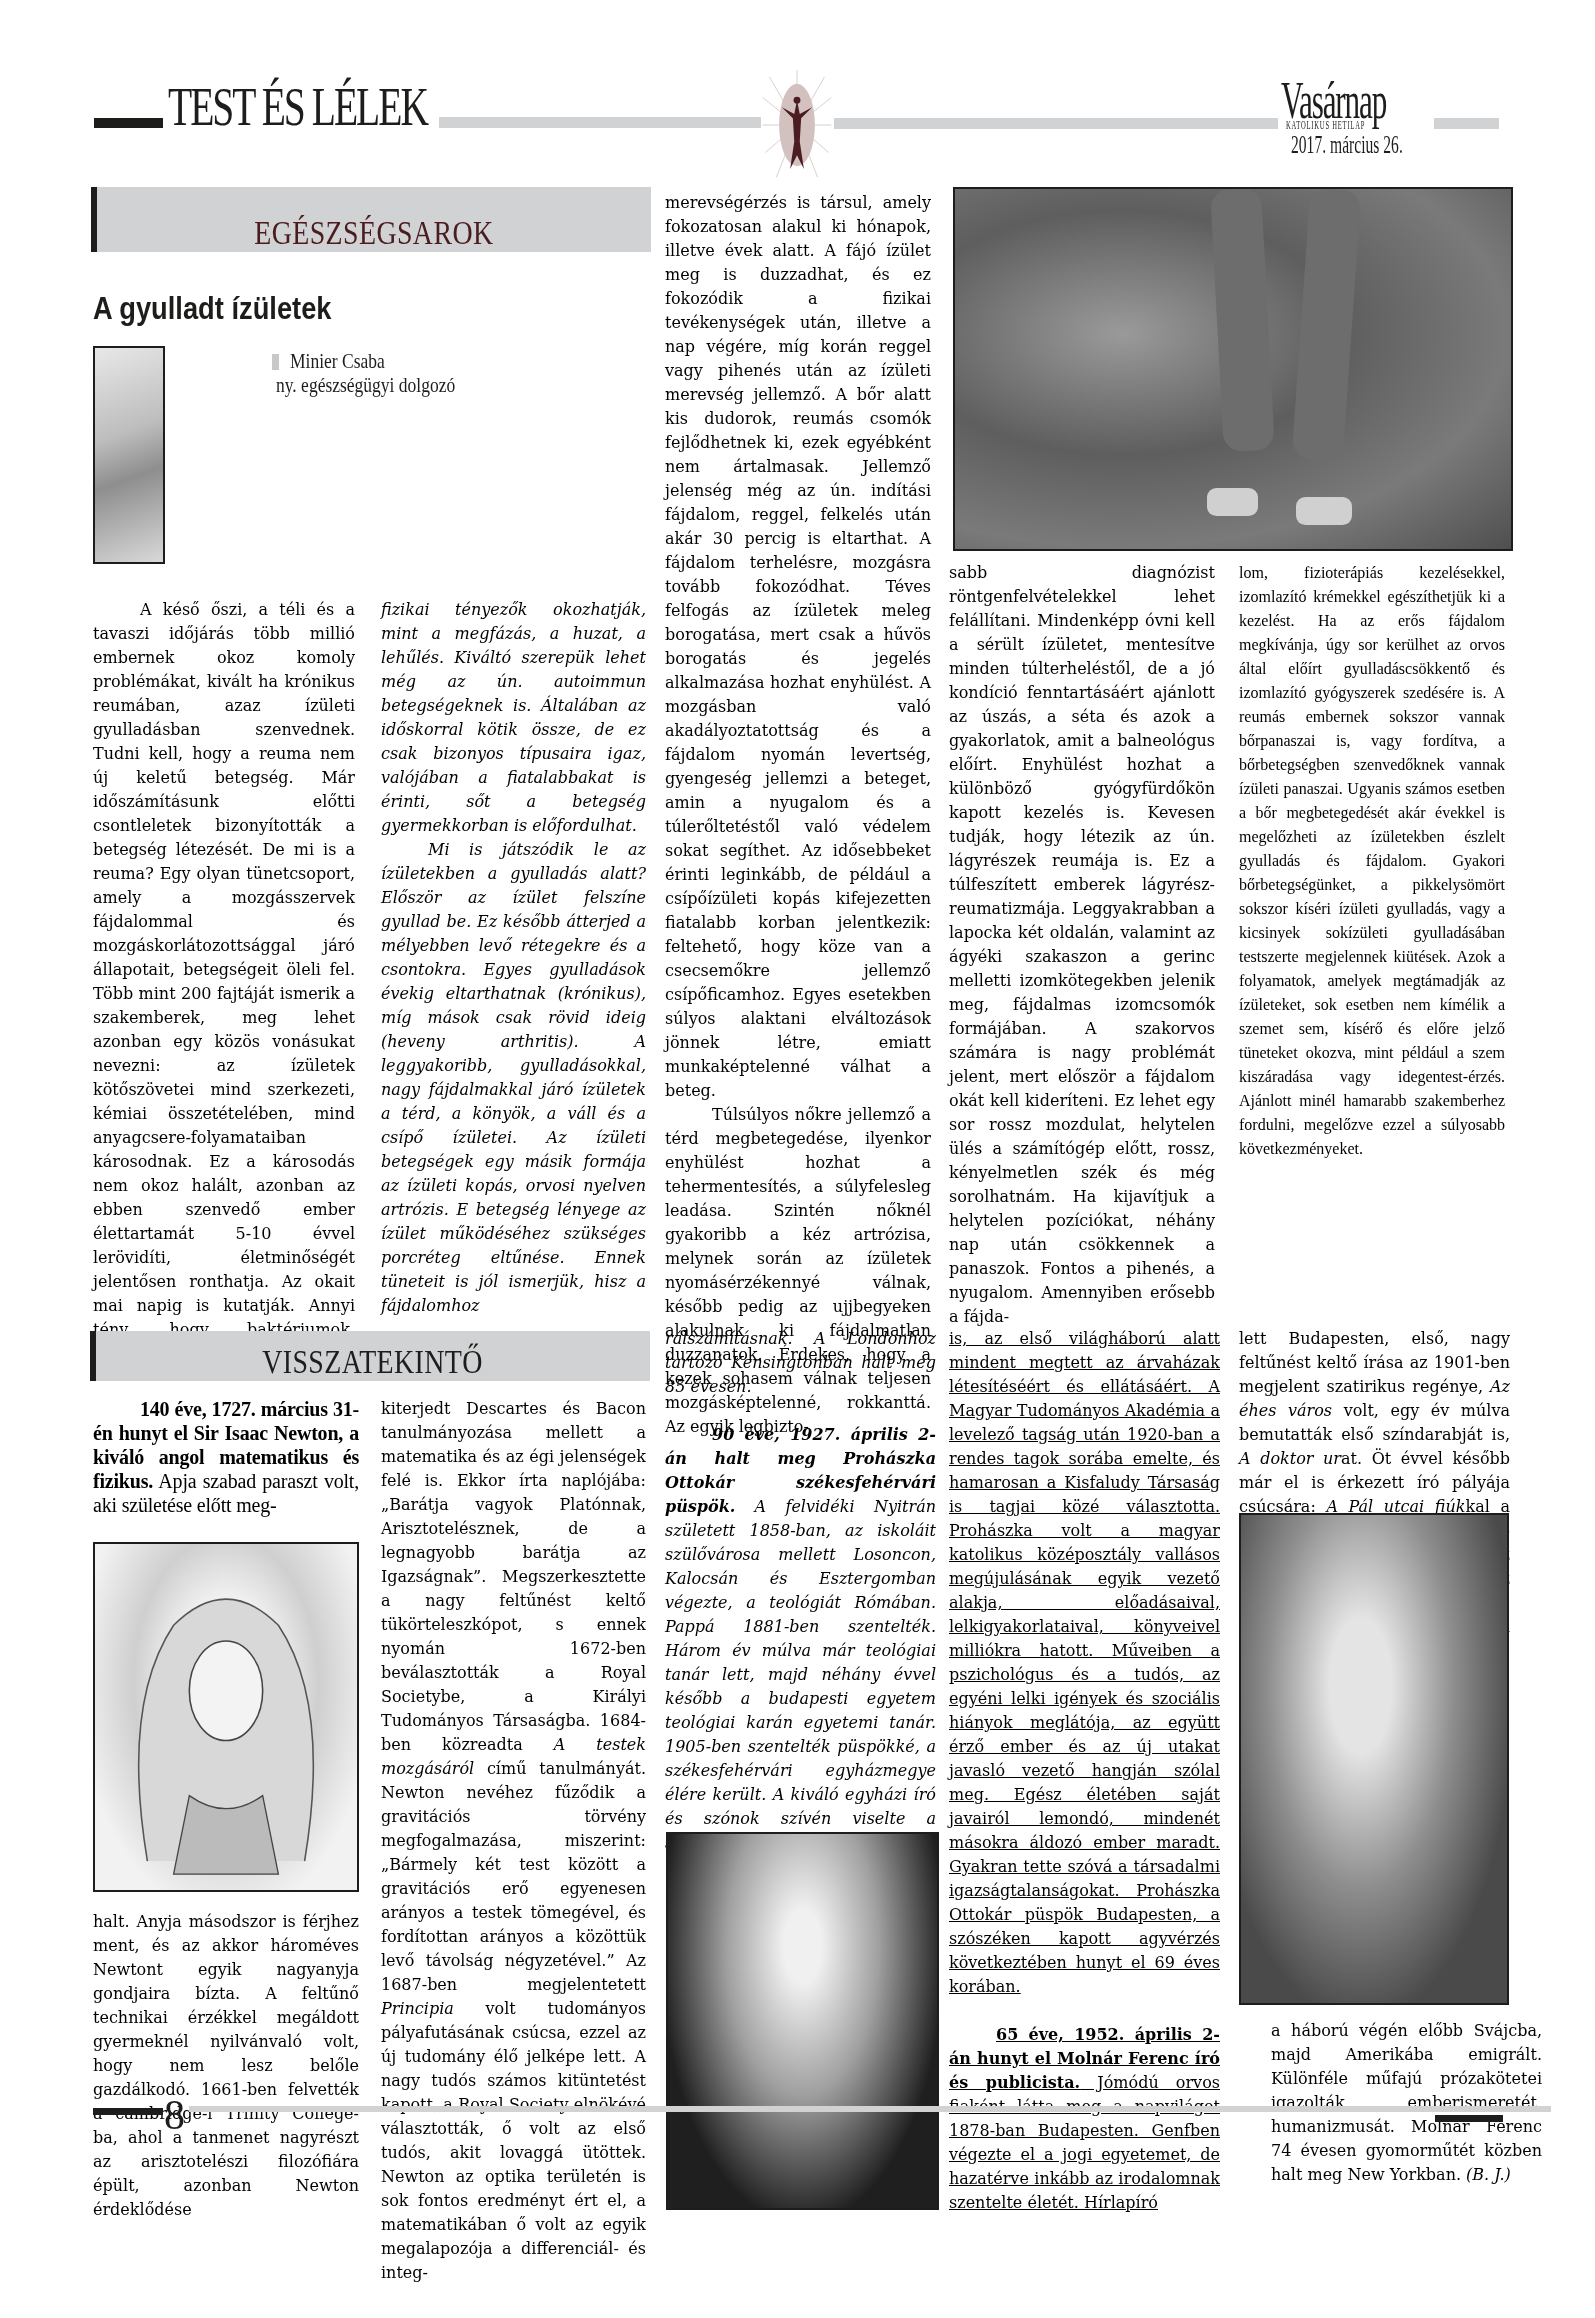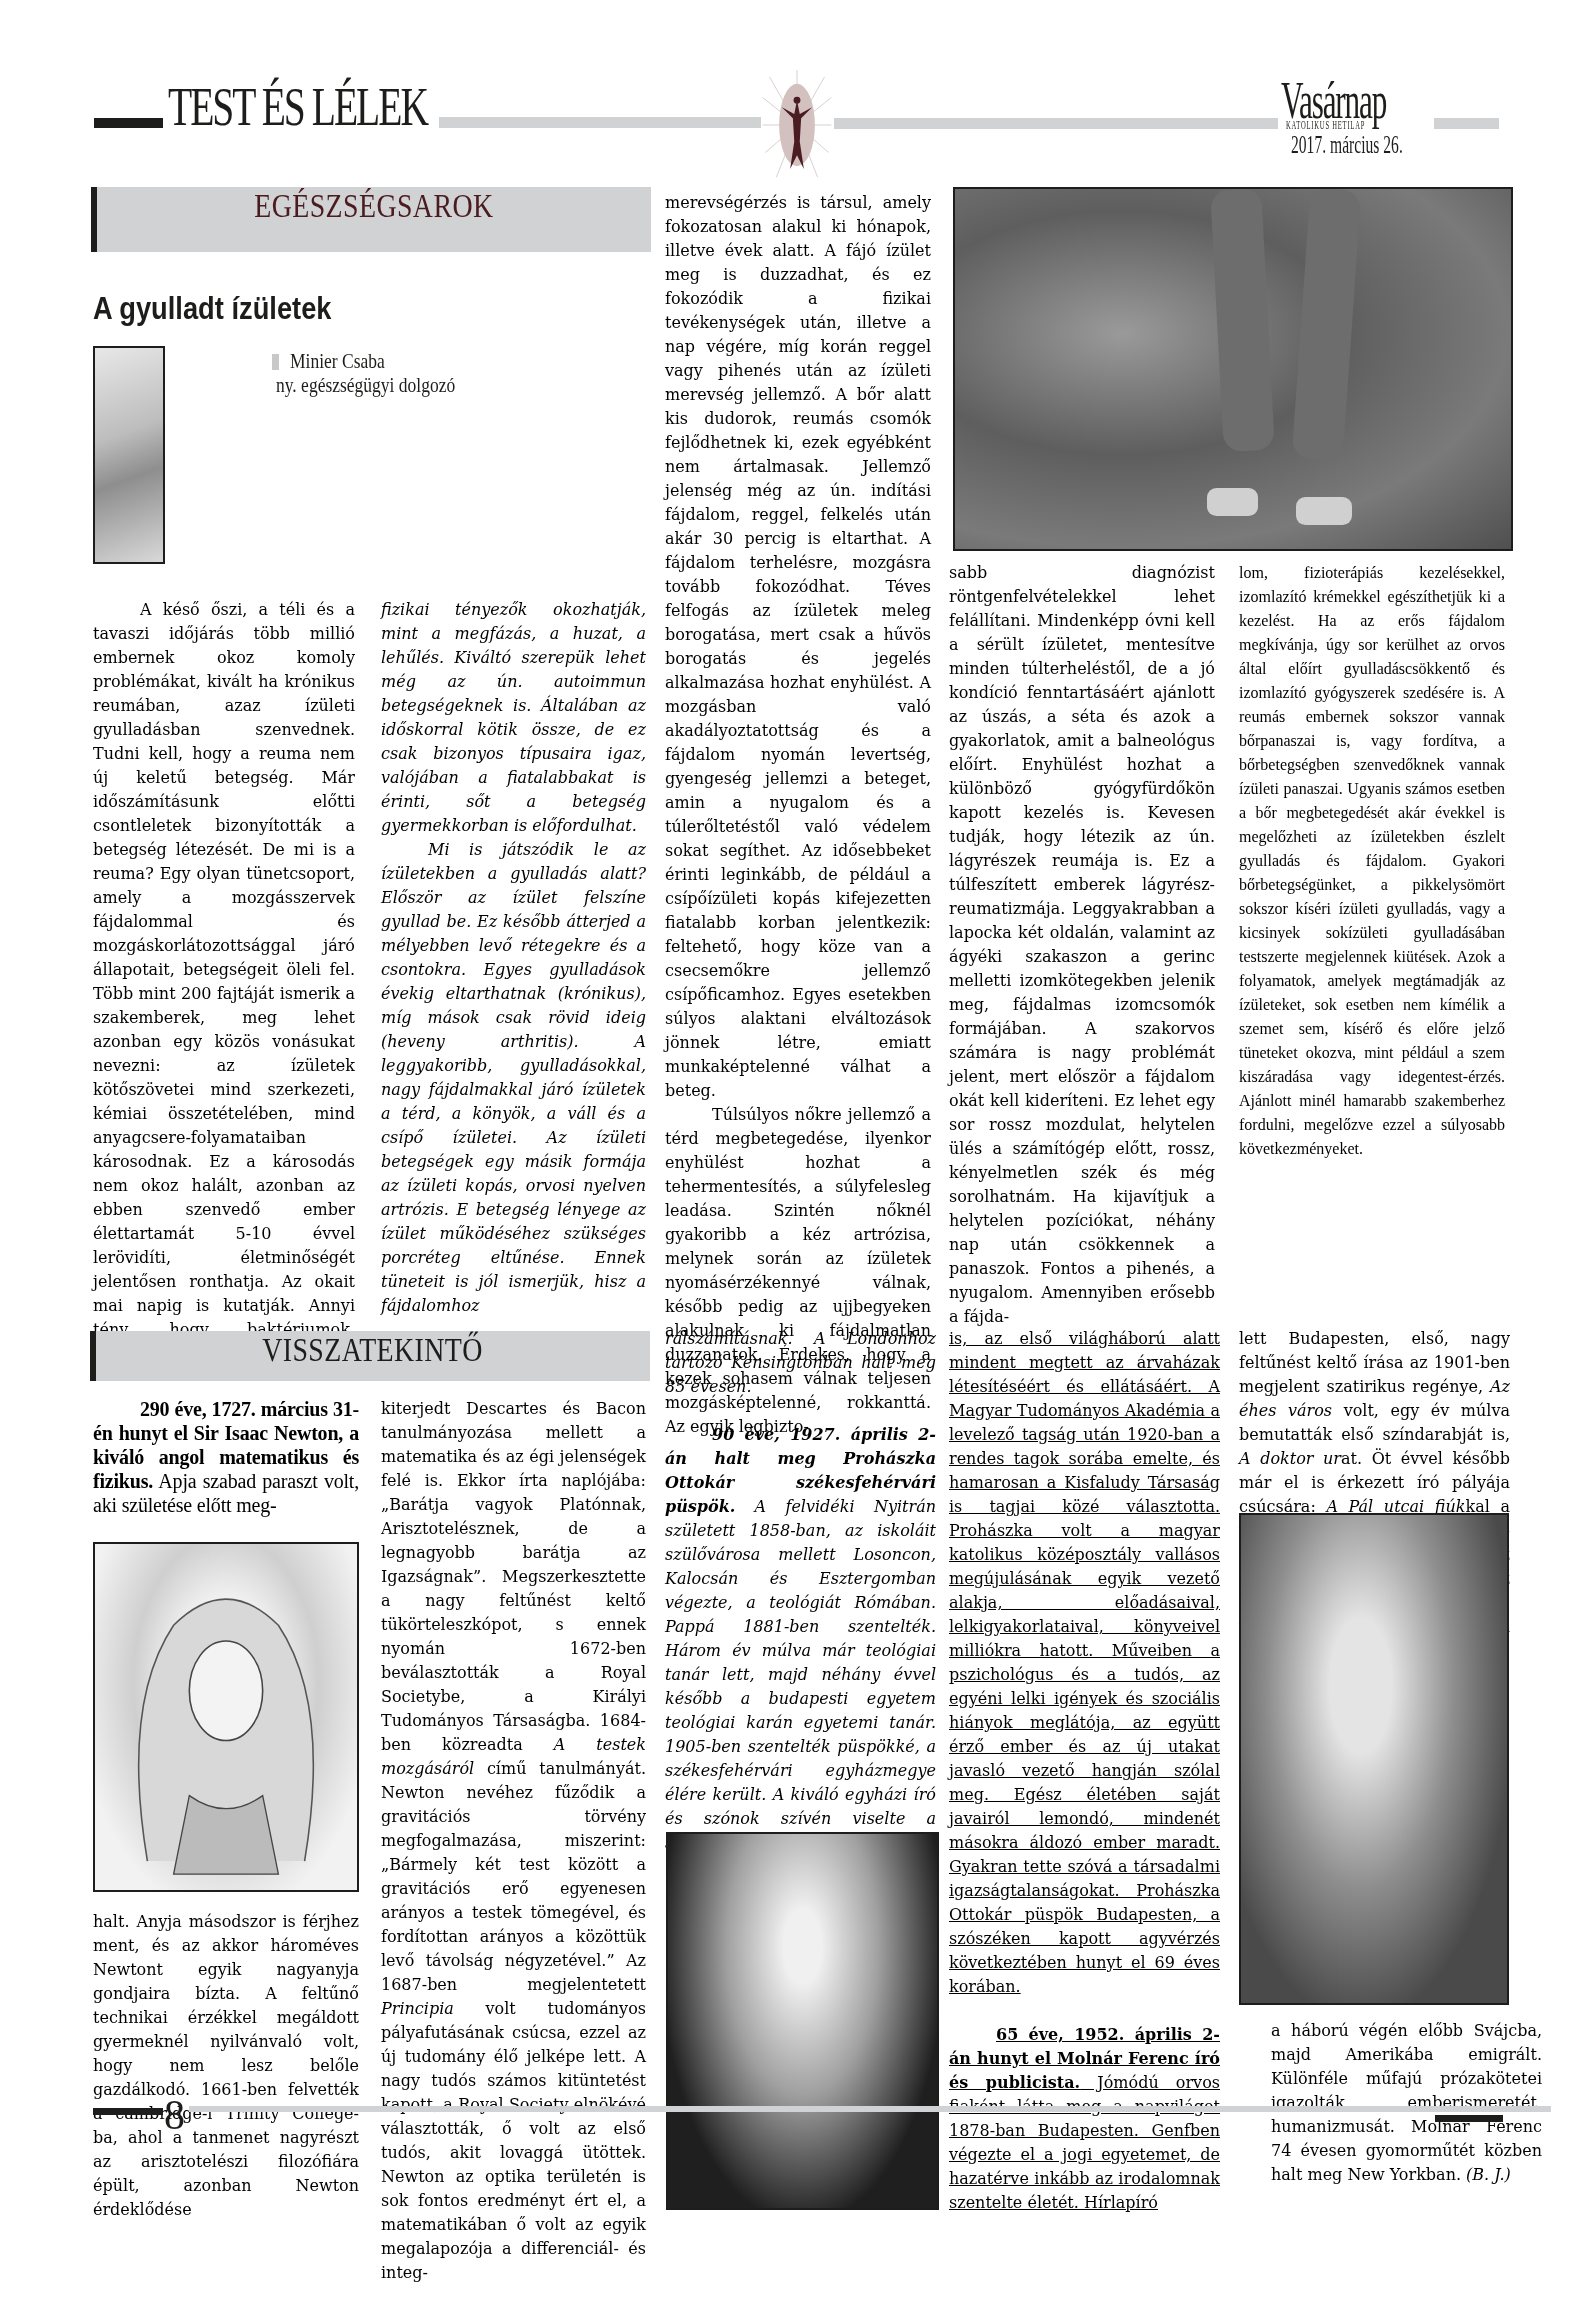--- a/index.html
+++ b/index.html
@@ -11,21 +11,21 @@
   .mh-title { left:168px; top:79px; font-family:"Liberation Serif",serif; font-size:55px; letter-spacing:-2.8px; transform:scaleX(0.72); transform-origin:left bottom; line-height:1; white-space:nowrap; color:#1d1d1b; }
   .mh-bar-grey1 { left:439px; top:117px; width:322px; height:11.2px; background:#d1d2d4; }
   .mh-logo { left:762px; top:70px; width:70px; height:110px; }
   .mh-bar-grey2 { left:834px; top:118px; width:444px; height:11.2px; background:#d1d2d4; }
   .mh-bar-grey3 { left:1434px; top:118px; width:65px; height:11.2px; background:#d1d2d4; }
   .brand { left:1281px; top:75px; font-size:52px; line-height:1; transform:scaleX(0.6); transform-origin:left top; white-space:nowrap; letter-spacing:-1.9px; }
   .brand-sub { left:1286px; top:118px; font-size:12px; letter-spacing:1.4px; transform:scaleX(0.55); transform-origin:left top; white-space:nowrap; }
   .brand-date { left:1291px; top:130px; font-size:26px; transform:scaleX(0.6); transform-origin:left top; white-space:nowrap; }
 
   
-  .sec-head { background:#d1d2d4; border-left:6.5px solid #1d1d1b; display:flex; align-items:flex-start; justify-content:center; }
+  .sec-head { background:#d1d2d4; border-left:6.5px solid #1d1d1b; display:flex; align-items:flex-end; justify-content:center; }
   .sec-head span { font-size:34px; letter-spacing:0.5px; transform:scaleX(0.82); display:inline-block; }
   .sec1 { left:91px; top:187px; width:554px; height:65px; }
   .sec1 span { color:#4a1c1f; }
   .sec2 { left:90px; top:1331px; width:554px; height:50px; }
 
   .art-title { left:93px; top:291px; font-family:"Liberation Sans","DejaVu Sans",sans-serif; font-weight:bold; font-size:31px; transform:scaleX(0.88); transform-origin:left top; white-space:nowrap; }
 
   .portrait1 { left:93px; top:346px; width:68px; height:214px; border:2.3px solid #1d1d1b; background:linear-gradient(160deg,#e8e8e8,#bdbdbd 40%,#8e8e8e 60%,#d9d9d9); }
   .byline-bar { left:272px; top:354px; width:6.5px; height:16px; background:#c8c8c8; }
   .byline-name { left:290px; top:350px; font-size:20.6px; transform:scaleX(0.85); transform-origin:left top; white-space:nowrap; }
@@ -128,21 +128,21 @@
 </div>
 <div class="abs col c5">
   <p>lom, fizioterápiás kezelésekkel, izomlazító krémekkel egészíthetjük ki a kezelést. Ha az erős fájdalom megkívánja, úgy sor kerülhet az orvos által előírt gyulladáscsökkentő és izomlazító gyógyszerek szedésére is. A reumás embernek sokszor vannak bőrpanaszai is, vagy fordítva, a bőrbetegségben szenvedőknek vannak ízületi panaszai. Ugyanis számos esetben a bőr megbetegedését akár évekkel is megelőzheti az ízületekben észlelt gyulladás és fájdalom. Gyakori bőrbetegségünket, a pikkelysömört sokszor kíséri ízületi gyulladás, vagy a kicsinyek sokízületi gyulladásában testszerte megjelennek kiütések. Azok a folyamatok, amelyek megtámadják az ízületeket, sok esetben nem kímélik a szemet sem, kísérő és előre jelző tüneteket okozva, mint például a szem kiszáradása vagy idegentest-érzés. Ajánlott minél hamarabb szakemberhez fordulni, megelőzve ezzel a súlyosabb következményeket.</p>
 </div>
 
 <div class="abs sec-head sec2">
   <span>VISSZATEKINTŐ</span>
 </div>
 
 <div class="abs col cond v1">
-  <p class="ind"><b>290 éve, 1727. március 31-én hunyt el Sir Isaac Newton, a kiváló angol matematikus és fizikus.</b><span> Apja szabad paraszt volt, aki születése előtt meg-</span></p>
+  <p class="ind"><b>140 éve, 1727. március 31-én hunyt el Sir Isaac Newton, a kiváló angol matematikus és fizikus.</b><span> Apja szabad paraszt volt, aki születése előtt meg-</span></p>
 </div>
 <div class="abs photo-newton">
   <svg width="100%" height="100%" viewBox="0 0 100 130">
     <path d="M20 120 Q10 60 30 30 Q50 10 70 30 Q90 60 80 120" fill="#d8d8d8" stroke="#555" stroke-width="0.6"></path>
     <ellipse cx="50" cy="55" rx="14" ry="19" fill="#f3f3f3" stroke="#444" stroke-width="0.6"></ellipse>
     <path d="M36 95 Q50 105 64 95 L70 125 L30 125 Z" fill="#bbb" stroke="#444" stroke-width="0.5"></path>
   </svg>
 </div>
 <div class="abs col v1b">
   <p>halt. Anyja másodszor is férjhez ment, és az akkor hároméves Newtont egyik nagyanyja gondjaira bízta. A feltűnő technikai érzékkel megáldott gyermeknél nyilvánvaló volt, hogy nem lesz belőle gazdálkodó. 1661-ben felvették a cambridge-i Trinity College-ba, ahol a tanmenet nagyrészt az arisztotelészi filozófiára épült, azonban Newton érdeklődése</p>

